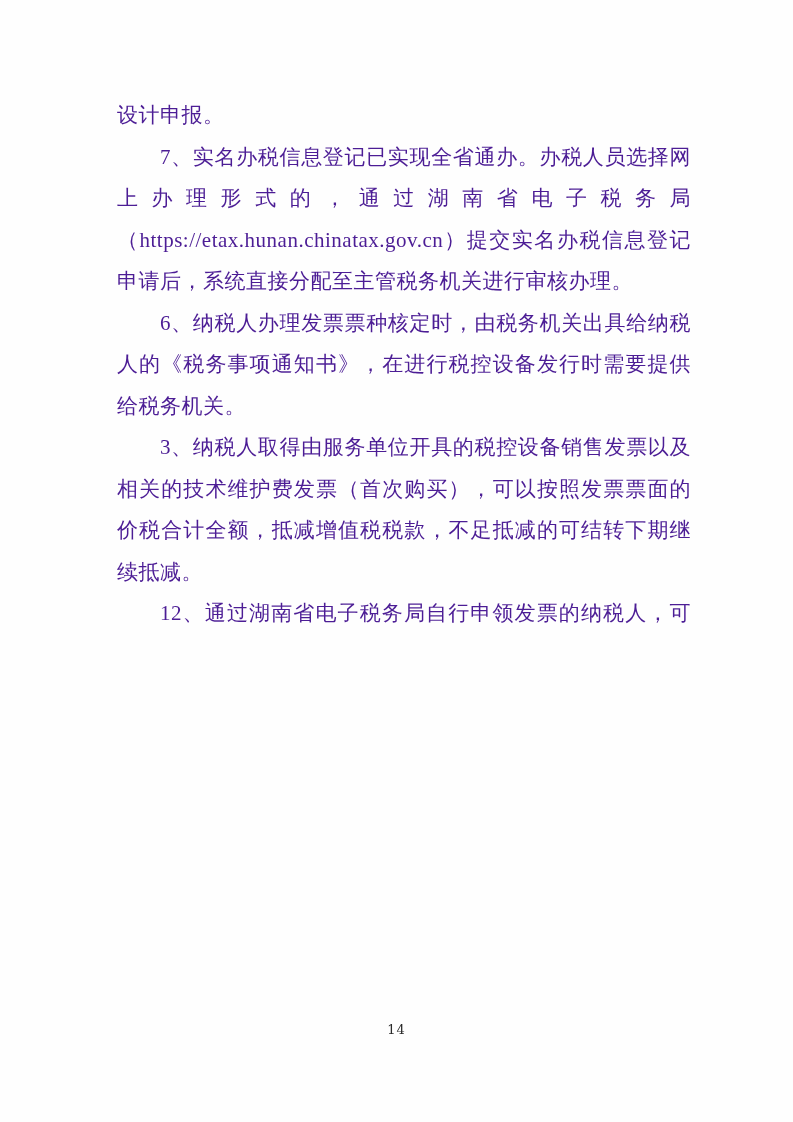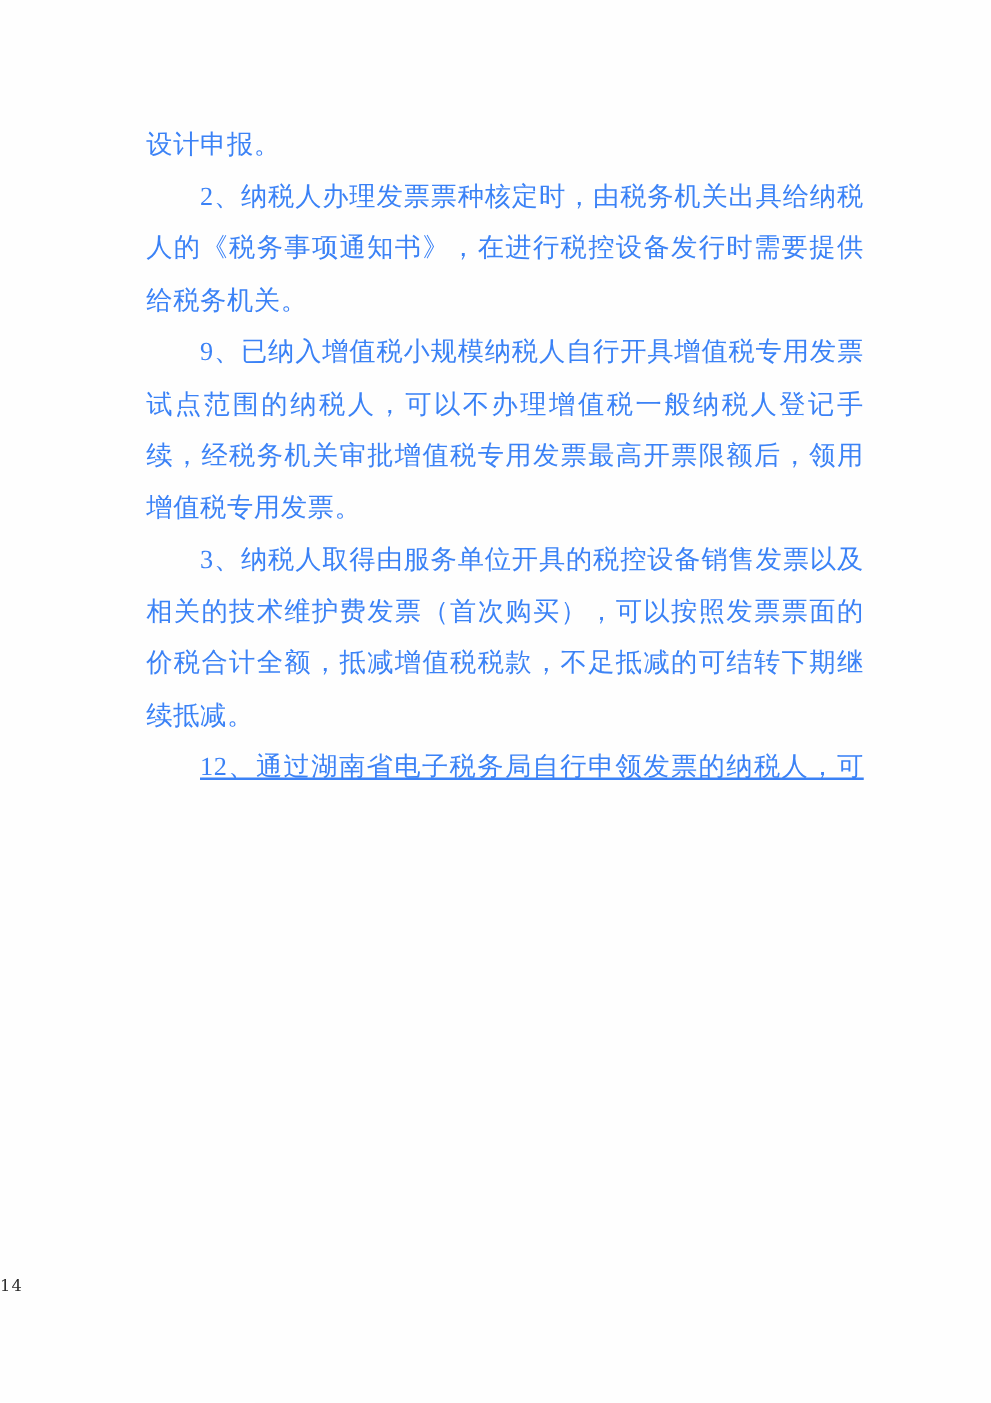--- a/index.html
+++ b/index.html
@@ -19,49 +19,49 @@
     position: absolute;
     left: 117px;
     top: 95px;
     width: 574px;
   }
   .para {
     margin: 0;
     padding: 0;
     font-size: 21px;
     line-height: 41.5px;
-    color: #3b82f6;
+    color: #4c1d95;
     text-align: justify;
     text-justify: inter-ideograph;
     text-indent: 43px;
     letter-spacing: 0.5px;
   }
   .no-indent {
     text-indent: 0;
   }
   .justify-last {
     text-align-last: justify;
-    text-decoration: underline;
   }
   .page-number {
     position: absolute;
     left: 0;
     right: 0;
     top: 1022px;
+    text-align: center;
     font-size: 13px;
     color: #2a2a2a;
     letter-spacing: 1px;
     font-family: "DejaVu Serif", "Liberation Serif", serif;
   }
 </style>
 </head>
 <body>
 
 <div class="page">
   <div class="content">
     <p class="para no-indent">设计申报。</p>
-    <p class="para">2、纳税人办理发票票种核定时，由税务机关出具给纳税人的《税务事项通知书》，在进行税控设备发行时需要提供给税务机关。</p>
-    <p class="para">9、已纳入增值税小规模纳税人自行开具增值税专用发票试点范围的纳税人，可以不办理增值税一般纳税人登记手续，经税务机关审批增值税专用发票最高开票限额后，领用增值税专用发票。</p>
+    <p class="para">7、实名办税信息登记已实现全省通办。办税人员选择网上办理形式的，通过湖南省电子税务局（https://etax.hunan.chinatax.gov.cn）提交实名办税信息登记申请后，系统直接分配至主管税务机关进行审核办理。</p>
+    <p class="para">6、纳税人办理发票票种核定时，由税务机关出具给纳税人的《税务事项通知书》，在进行税控设备发行时需要提供给税务机关。</p>
     <p class="para">3、纳税人取得由服务单位开具的税控设备销售发票以及相关的技术维护费发票（首次购买），可以按照发票票面的价税合计全额，抵减增值税税款，不足抵减的可结转下期继续抵减。</p>
     <p class="para justify-last">12、通过湖南省电子税务局自行申领发票的纳税人，可</p>
   </div>
   <div class="page-number">14</div>
 </div>
 
 </body></html>

